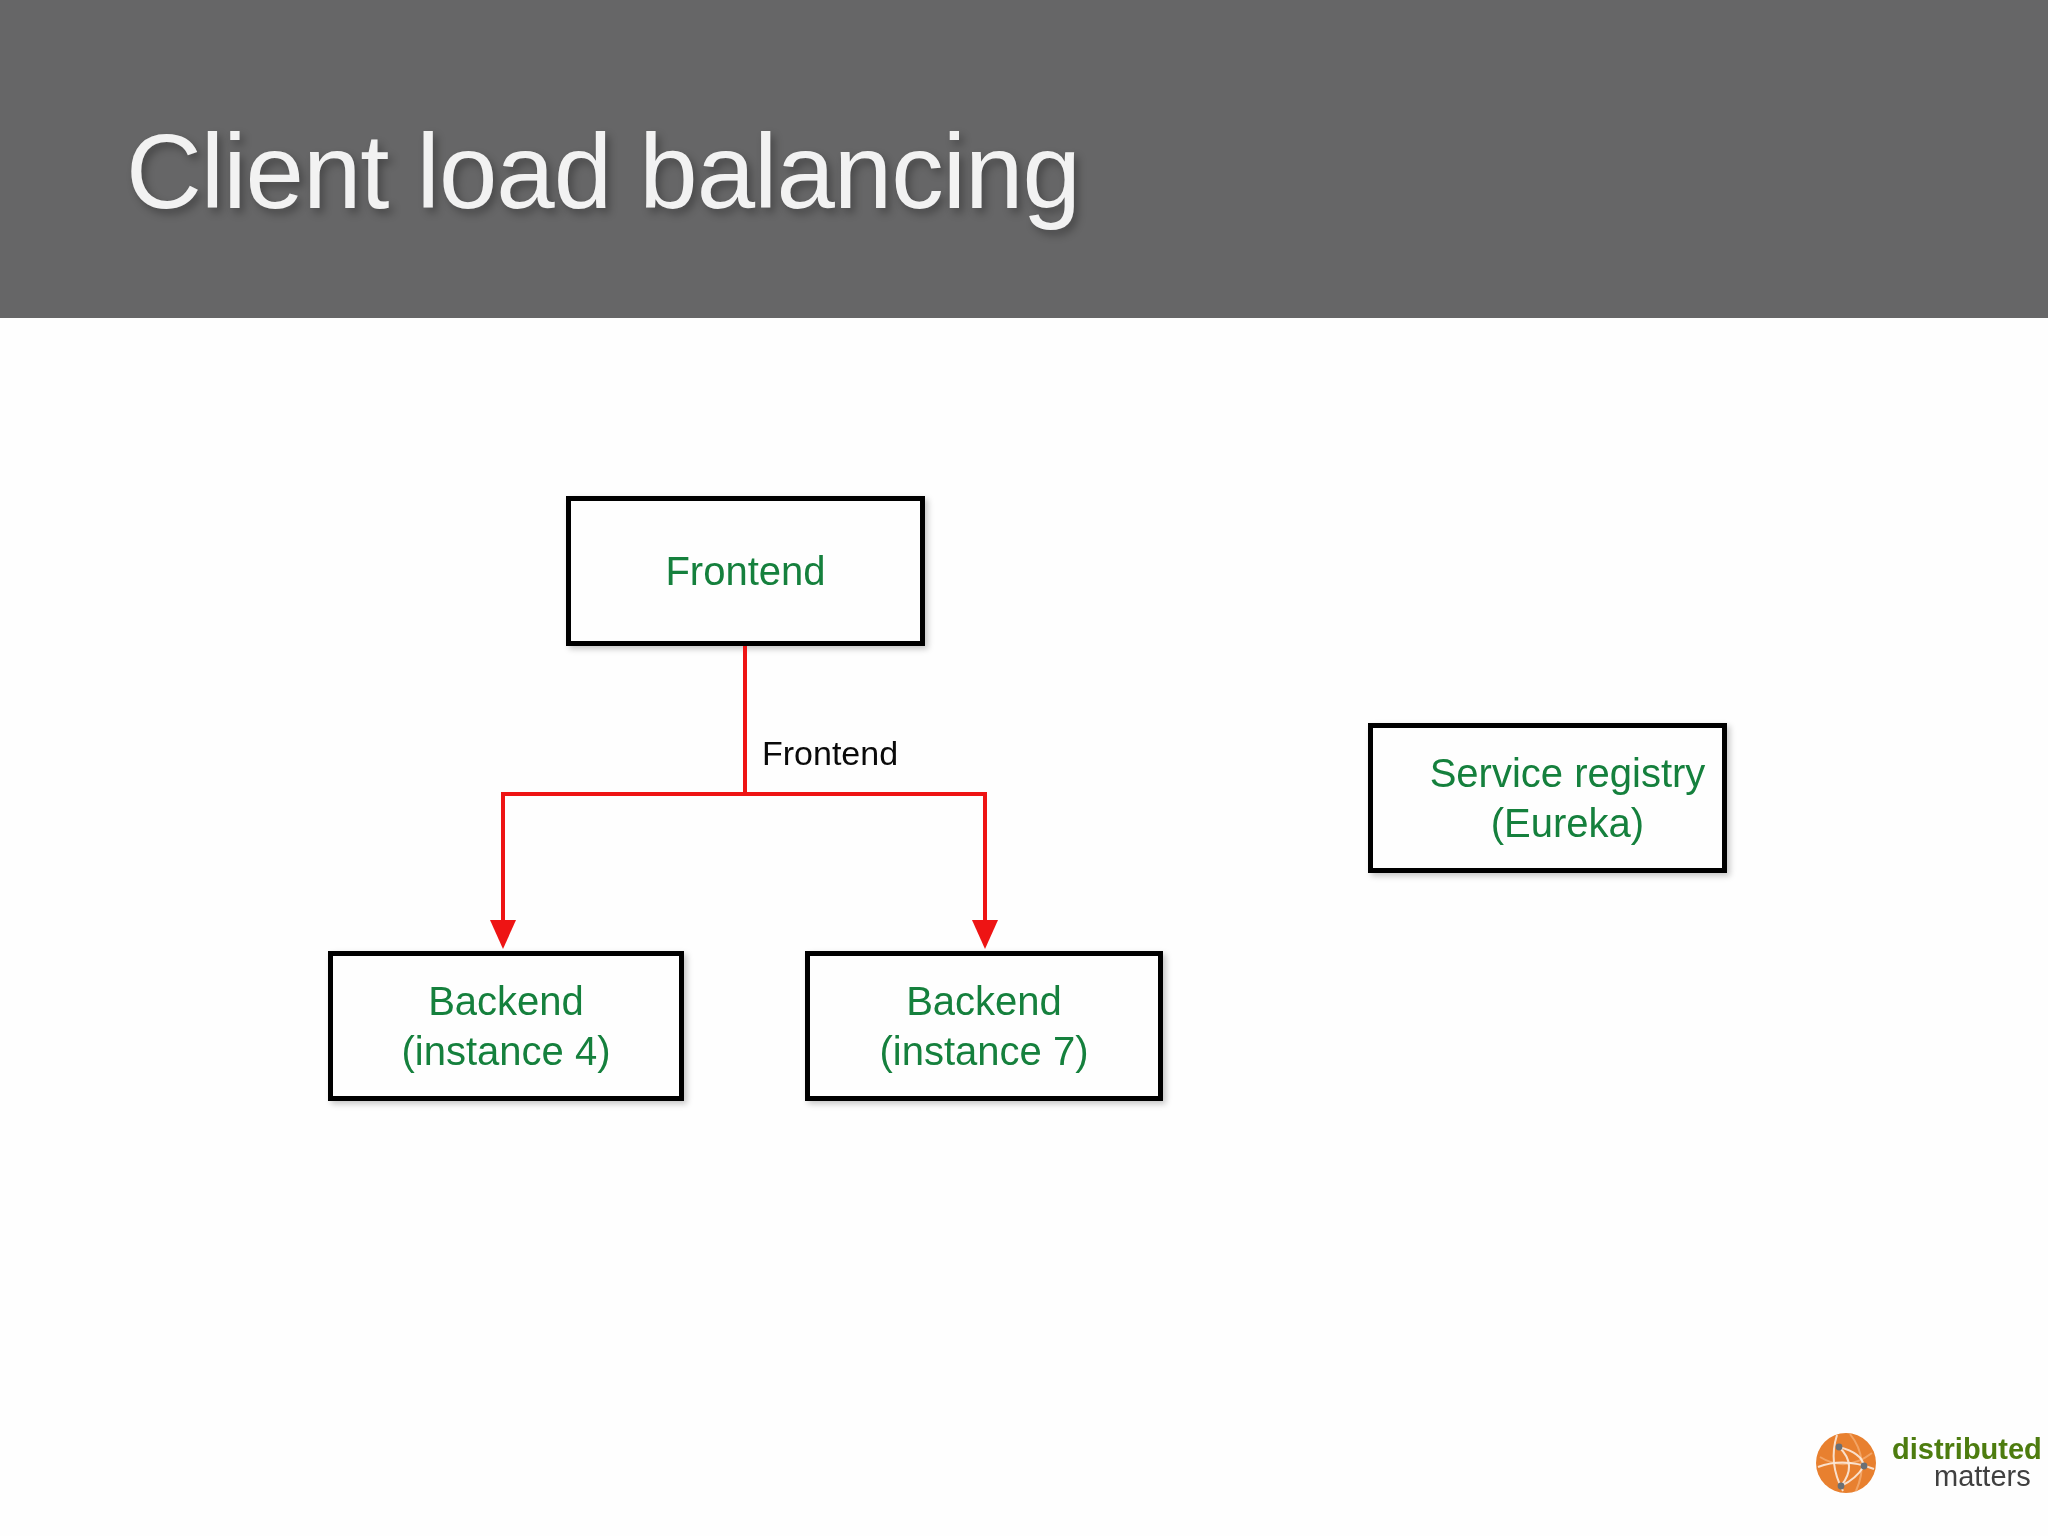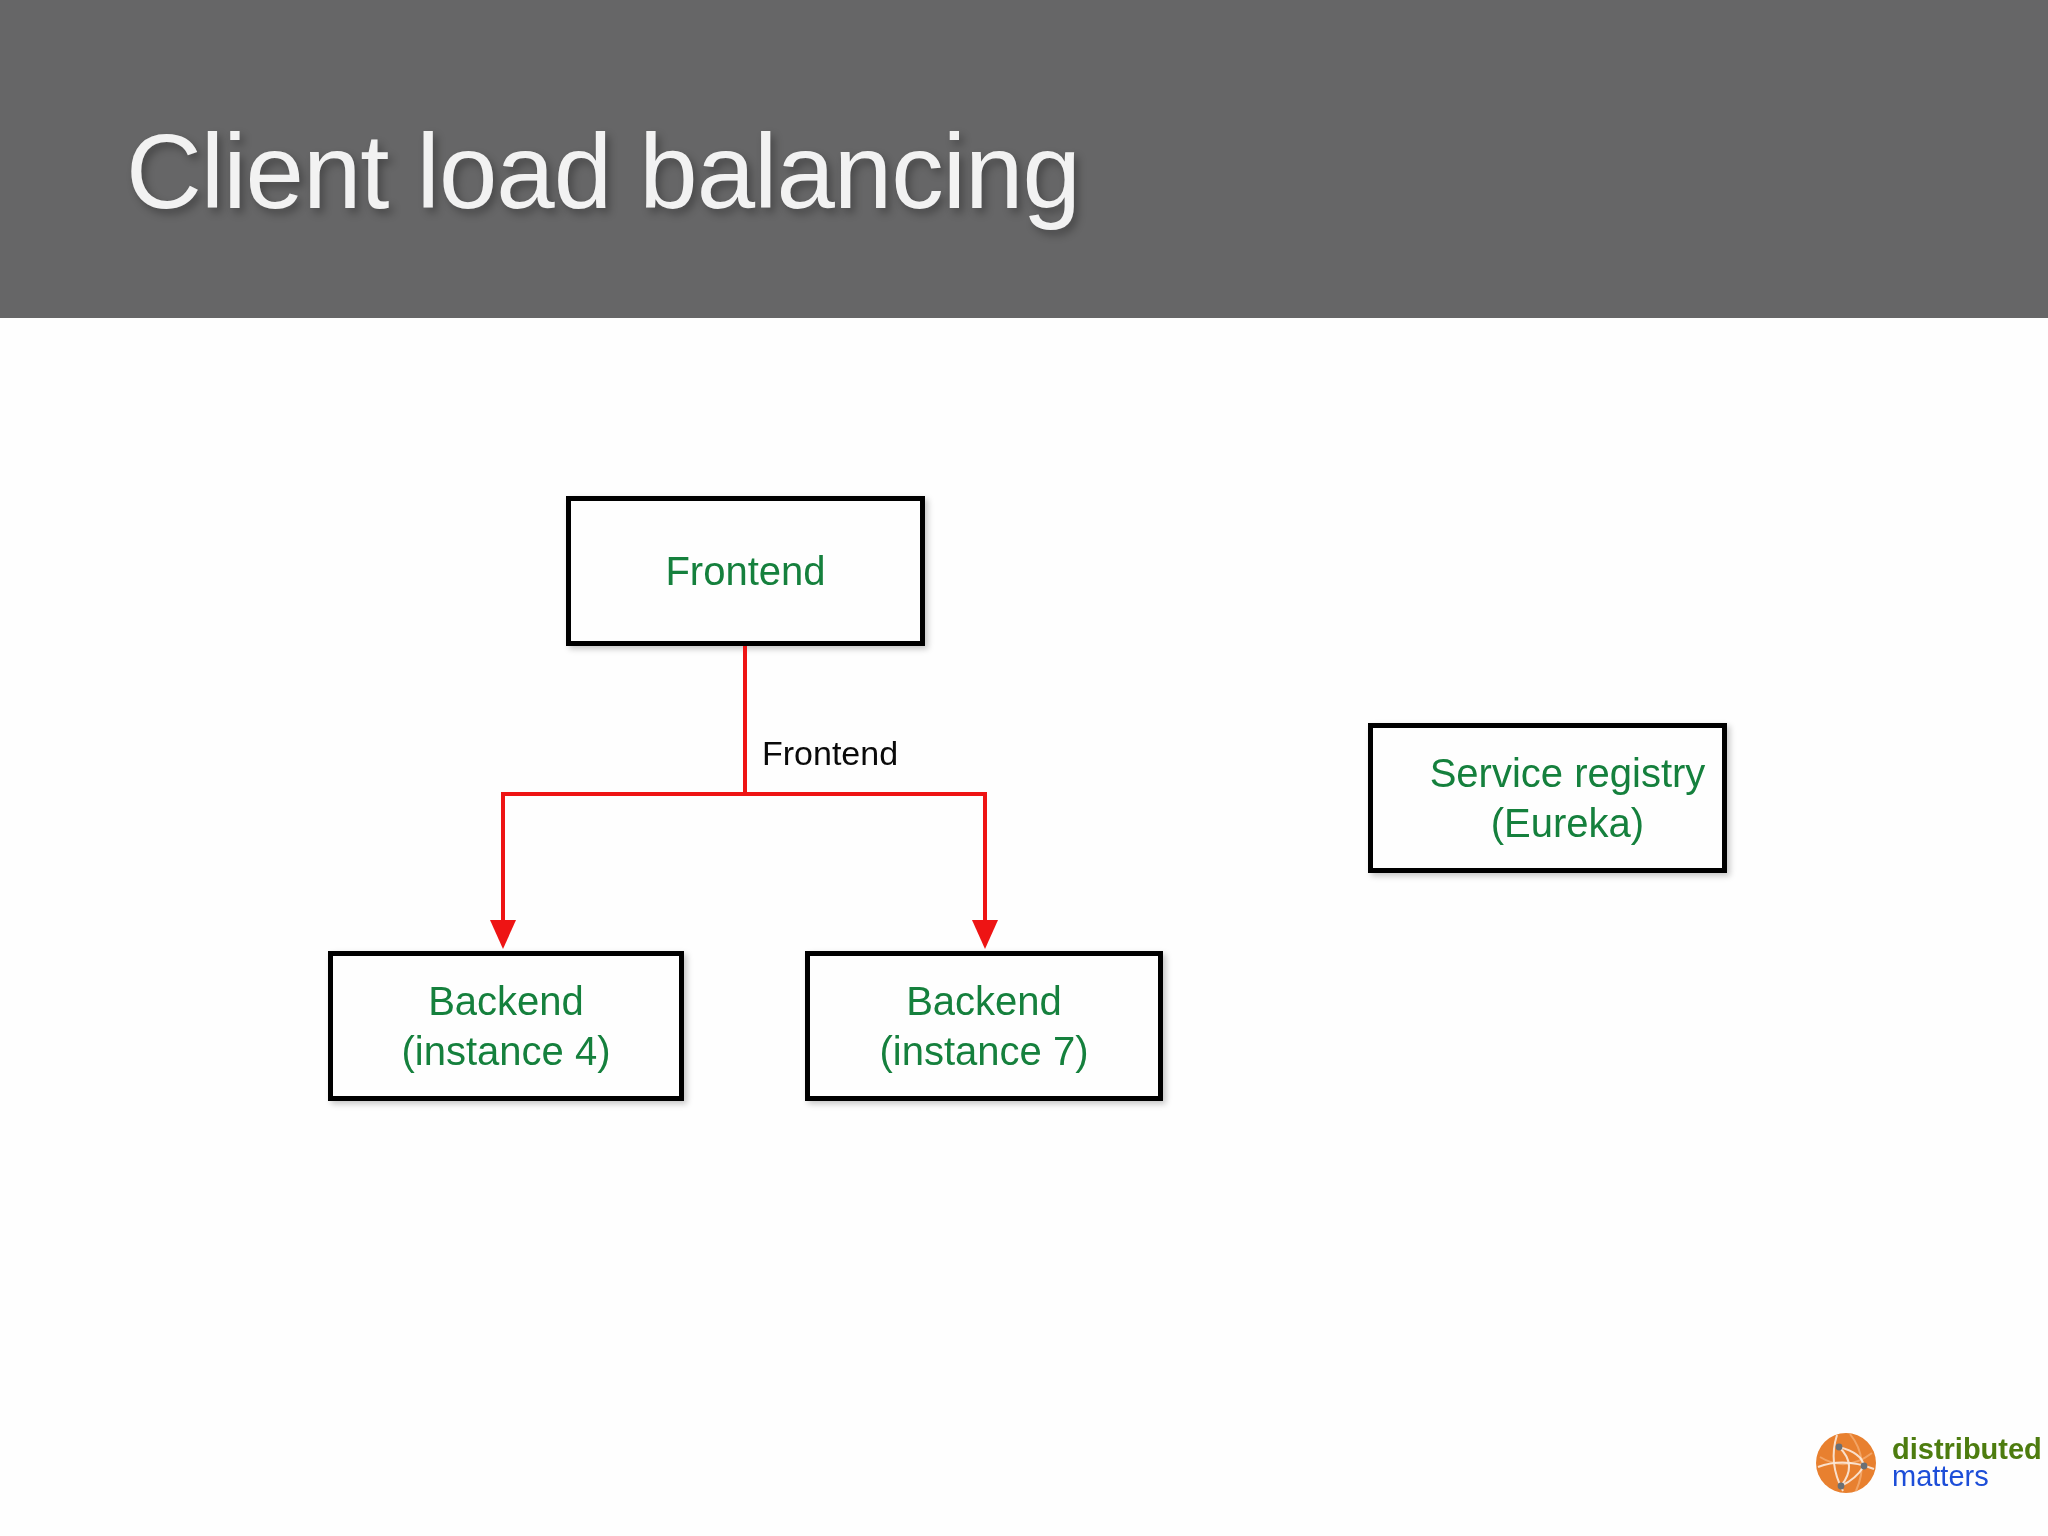--- a/index.html
+++ b/index.html
@@ -79,21 +79,21 @@
     margin-left: 14px; margin-top: 5px;
     display: flex; flex-direction: column;
   }
   .logo-line1 {
     font-size: 29px; font-weight: bold;
     color: #4d7c0f; line-height: 27px;
     letter-spacing: 0px;
   }
   .logo-line2 {
     font-size: 29px; font-weight: normal;
-    color: #1d4ed8; line-height: 27px;
+    color: #404040; line-height: 27px; margin-left: 42px;
   }
 </style>
 </head>
 <body>
 
 <div class="slide">
 
   <header class="titlebar">
     <h1>Client load balancing</h1>
   </header>

